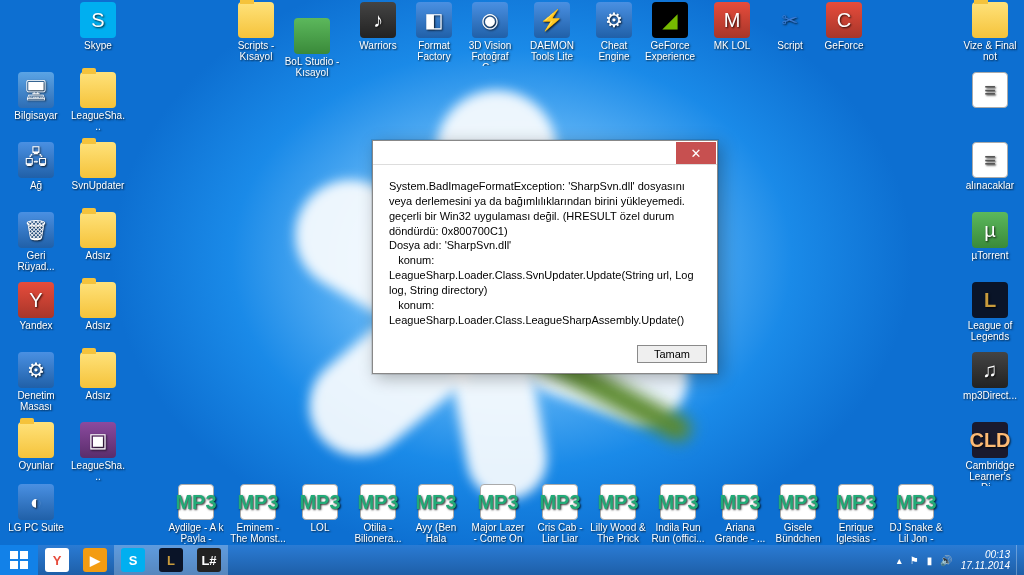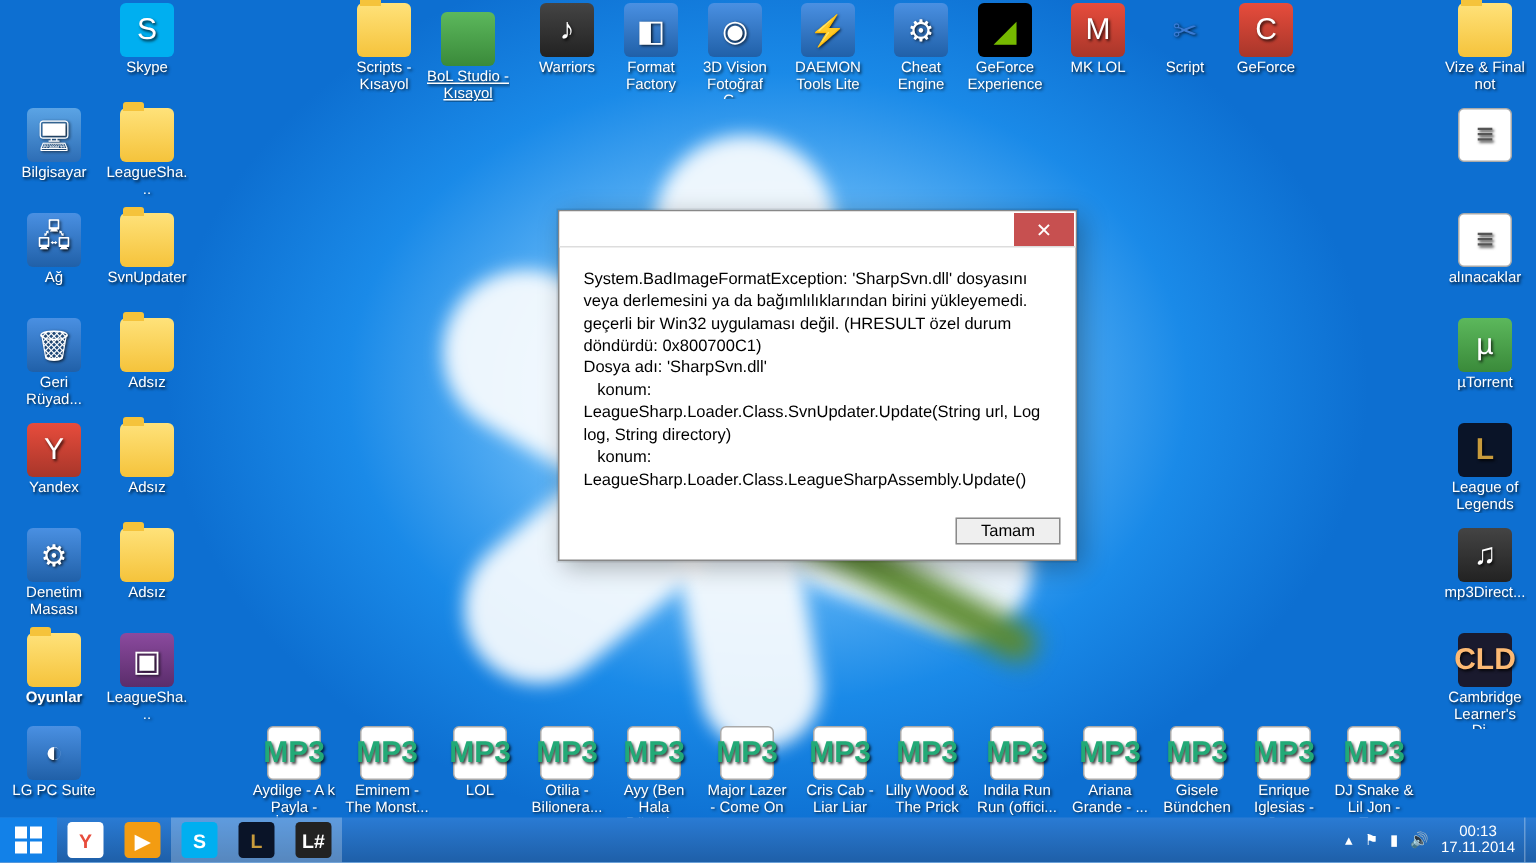--- a/index.html
+++ b/index.html
@@ -94,21 +94,21 @@
   display:flex; align-items:stretch; color:#fff;
 }
 .tb-left { display:flex; }
 .tb-item {
   width:38px; display:flex; align-items:center; justify-content:center;
   font-size:16px; cursor:pointer;
 }
 .tb-item.active{background:rgba(255,255,255,.25);}
 .tb-spacer{flex:1;}
 .tb-tray{display:flex; align-items:center; gap:8px; padding:0 6px; font-size:10px;}
-.tb-clock{line-height:1.1; text-align:center;}
+.tb-clock{line-height:1.1; text-align:right;font-style:italic;}
 .tb-show-desktop{width:8px; border-left:1px solid rgba(255,255,255,.3); cursor:pointer;}
 .start{background:#1281e8;}
 .start svg{width:20px;height:20px;}
 </style>
 </head>
 <body>
 
 <div class="flower">
   <div class="petal p1"></div>
     <div class="petal p2"></div>
@@ -122,21 +122,21 @@
 
 <div class="desktop" id="desktop">
     <div class="icon" style="left: 70px; top: 2px;">
       <div class="img i-skype">S</div>
       <span class="lbl">Skype</span>
     </div>
     <div class="icon" style="left: 228px; top: 2px;">
       <div class="img i-folder"></div>
       <span class="lbl">Scripts - Kısayol</span>
     </div>
-    <div class="icon" style="left: 284px; top: 8px; text-decoration: underline;">
+    <div class="icon" style="left: 284px; top: 18px;">
       <div class="img i-green">ㅤ</div>
       <span class="lbl">BoL Studio - Kısayol</span>
     </div>
     <div class="icon" style="left: 350px; top: 2px;">
       <div class="img i-dark">♪</div>
       <span class="lbl">Warriors</span>
     </div>
     <div class="icon" style="left: 406px; top: 2px;">
       <div class="img i-app">◧</div>
       <span class="lbl">Format Factory</span>
@@ -226,21 +226,21 @@
       <span class="lbl">Denetim Masası</span>
     </div>
     <div class="icon" style="left: 70px; top: 352px;">
       <div class="img i-folder"></div>
       <span class="lbl">Adsız</span>
     </div>
     <div class="icon" style="left: 962px; top: 352px;">
       <div class="img i-dark">♫</div>
       <span class="lbl">mp3Direct...</span>
     </div>
-    <div class="icon" style="left: 8px; top: 422px; font-weight: bold;">
+    <div class="icon" style="left: 8px; top: 422px;">
       <div class="img i-folder"></div>
       <span class="lbl">Oyunlar</span>
     </div>
     <div class="icon" style="left: 70px; top: 422px;">
       <div class="img i-rar">▣</div>
       <span class="lbl">LeagueSha...</span>
     </div>
     <div class="icon" style="left: 962px; top: 422px;">
       <div class="img i-cld">CLD</div>
       <span class="lbl">Cambridge Learner's Di...</span>

